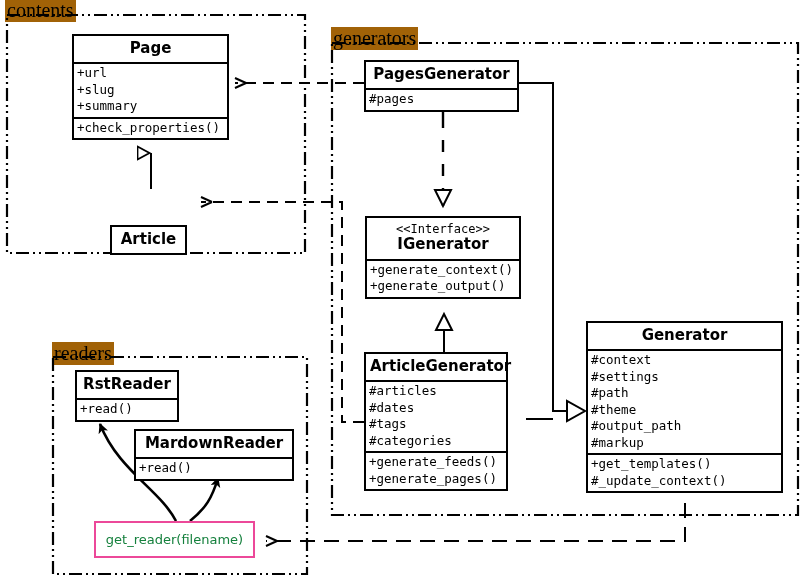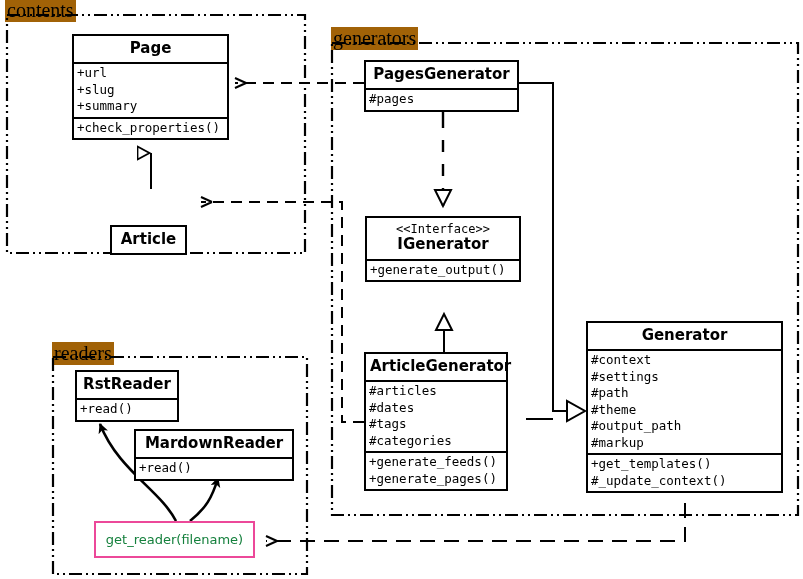--- a/index.html
+++ b/index.html
@@ -190,20 +190,21 @@
       <div>#pages</div>
     </div>
   </div>
 
   <div class="cls" style="left:365px; top:216px; width:156px;">
     <div class="cls-title">
       <span class="cls-stereo">&lt;&lt;Interface&gt;&gt;</span>
       <span>IGenerator</span>
     </div>
     <div class="cls-sec">
+      <div>+generate_context()</div>
       <div>+generate_output()</div>
     </div>
   </div>
 
   <div class="cls" style="left:364px; top:352px; width:144px;">
     <div class="cls-title">ArticleGenerator</div>
     <div class="cls-sec">
       <div>#articles</div>
       <div>#dates</div>
       <div>#tags</div>

